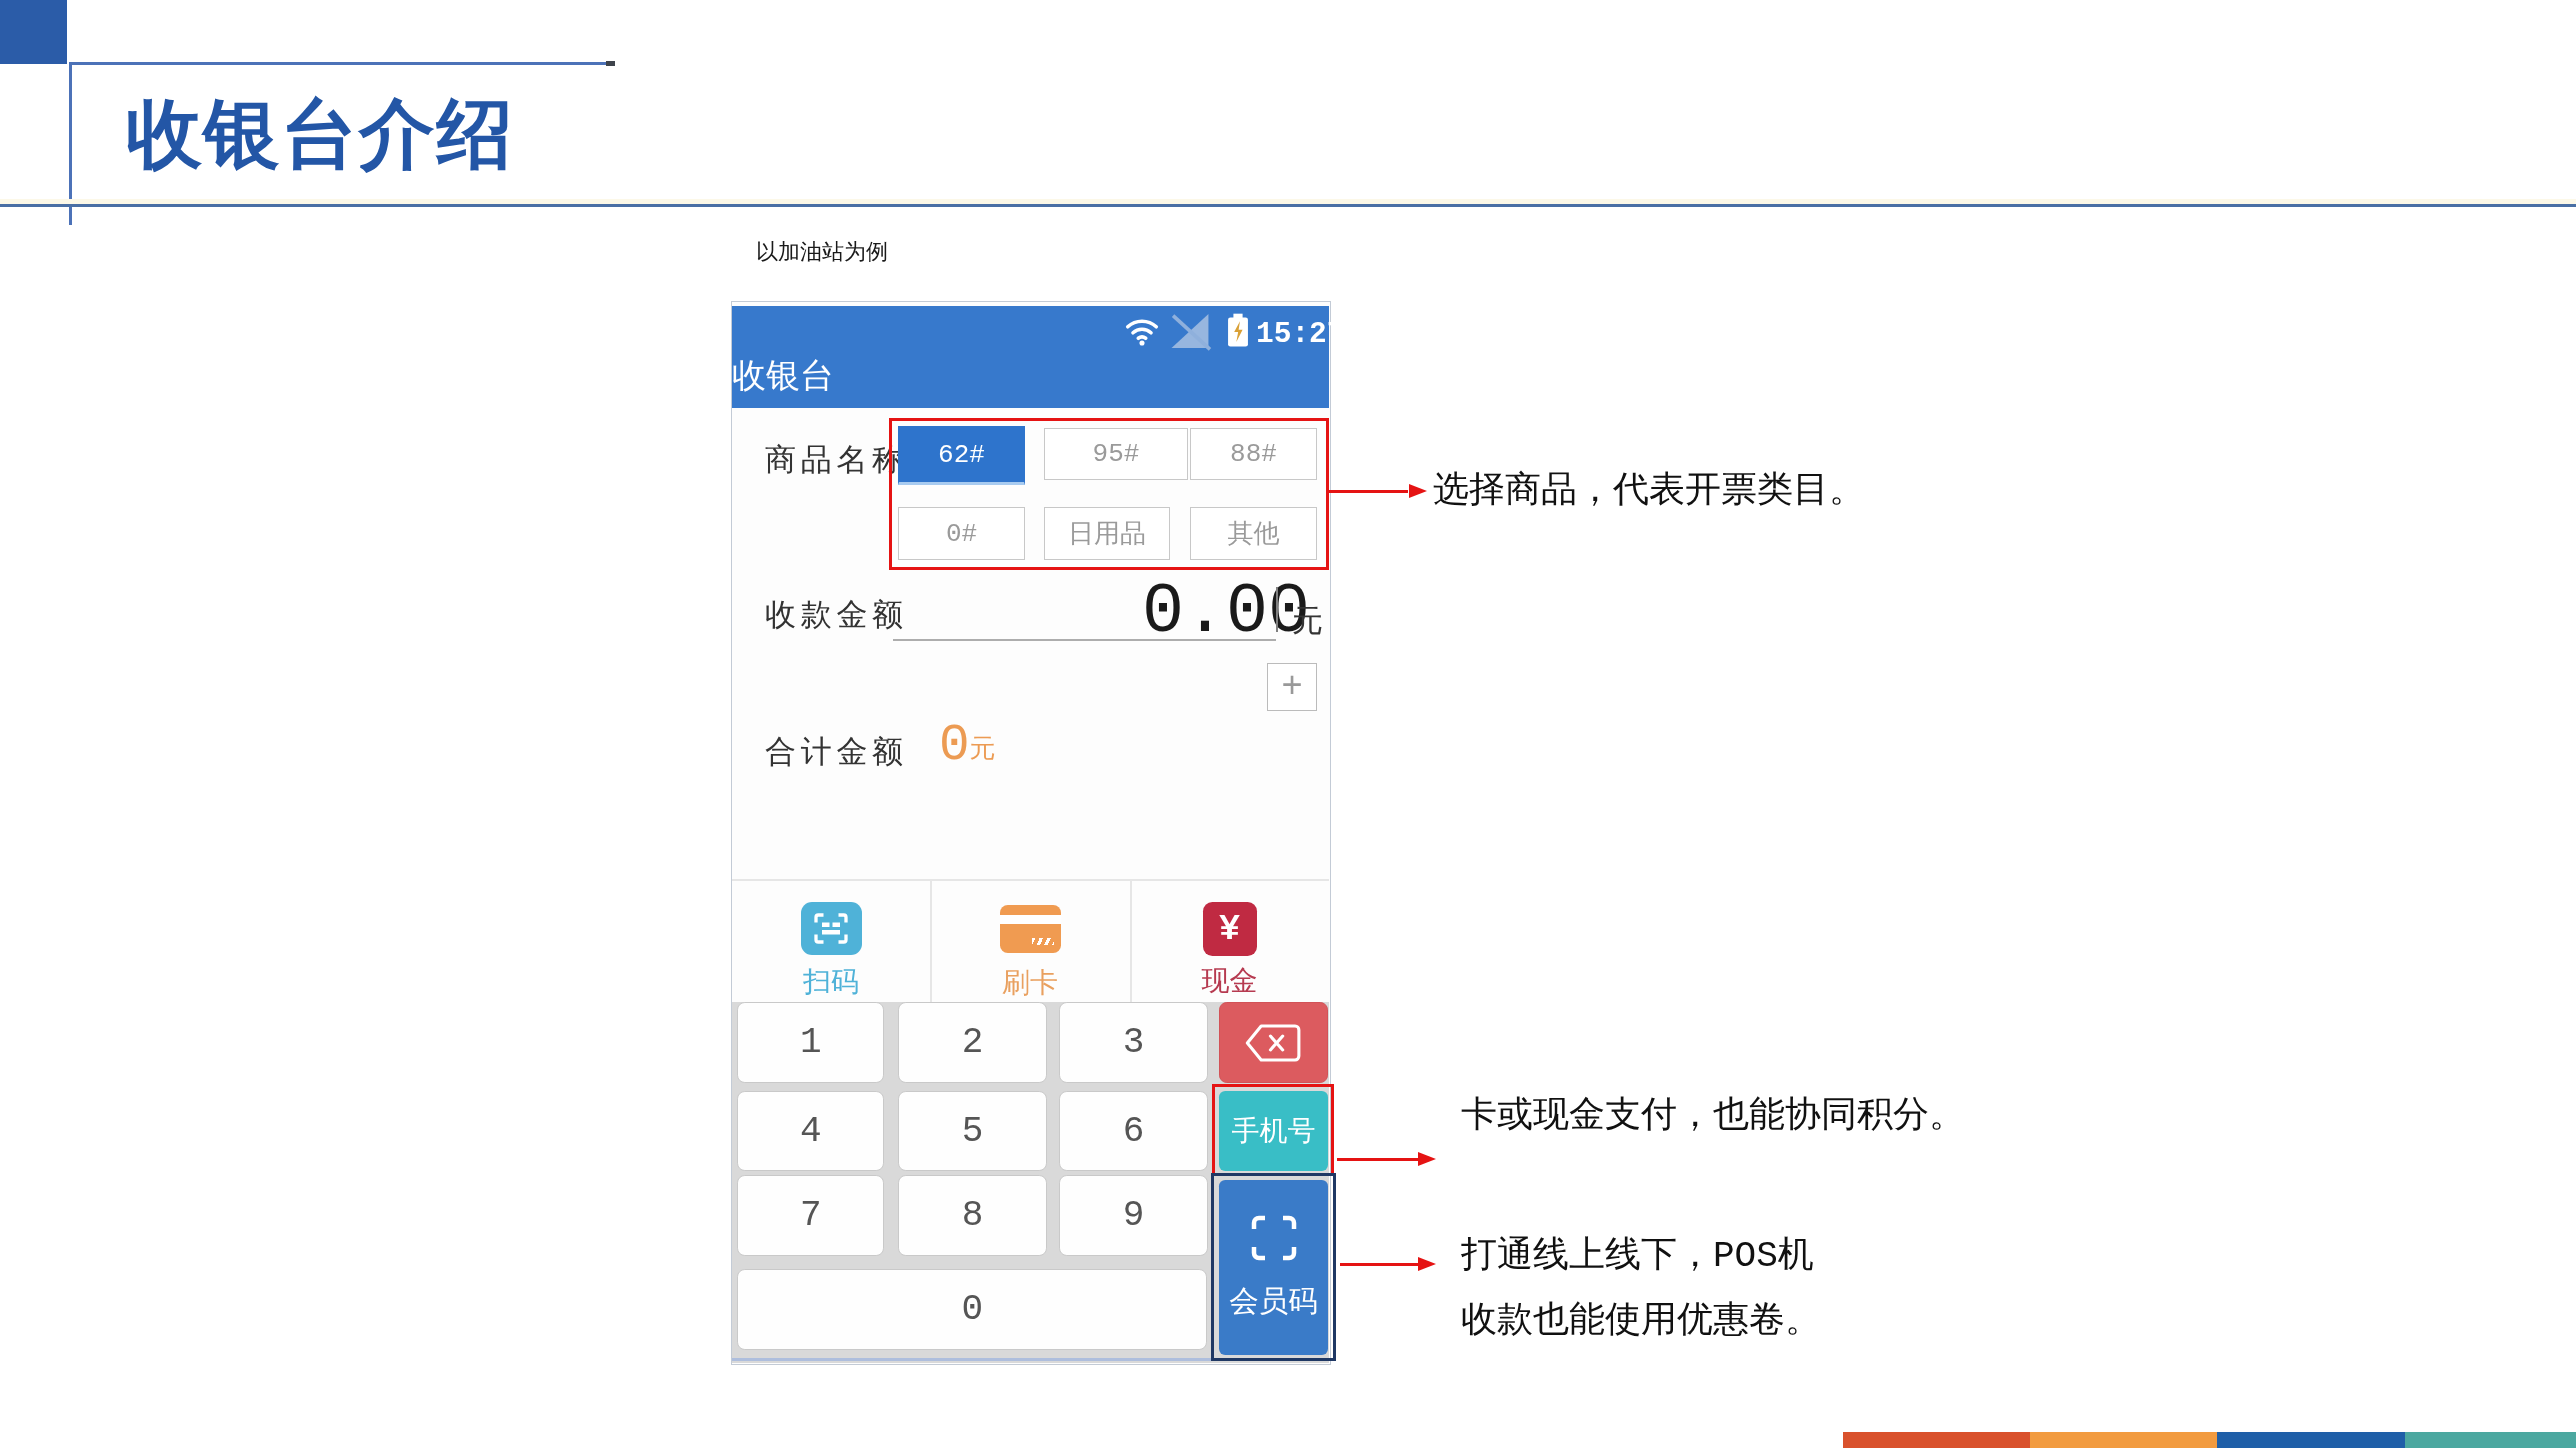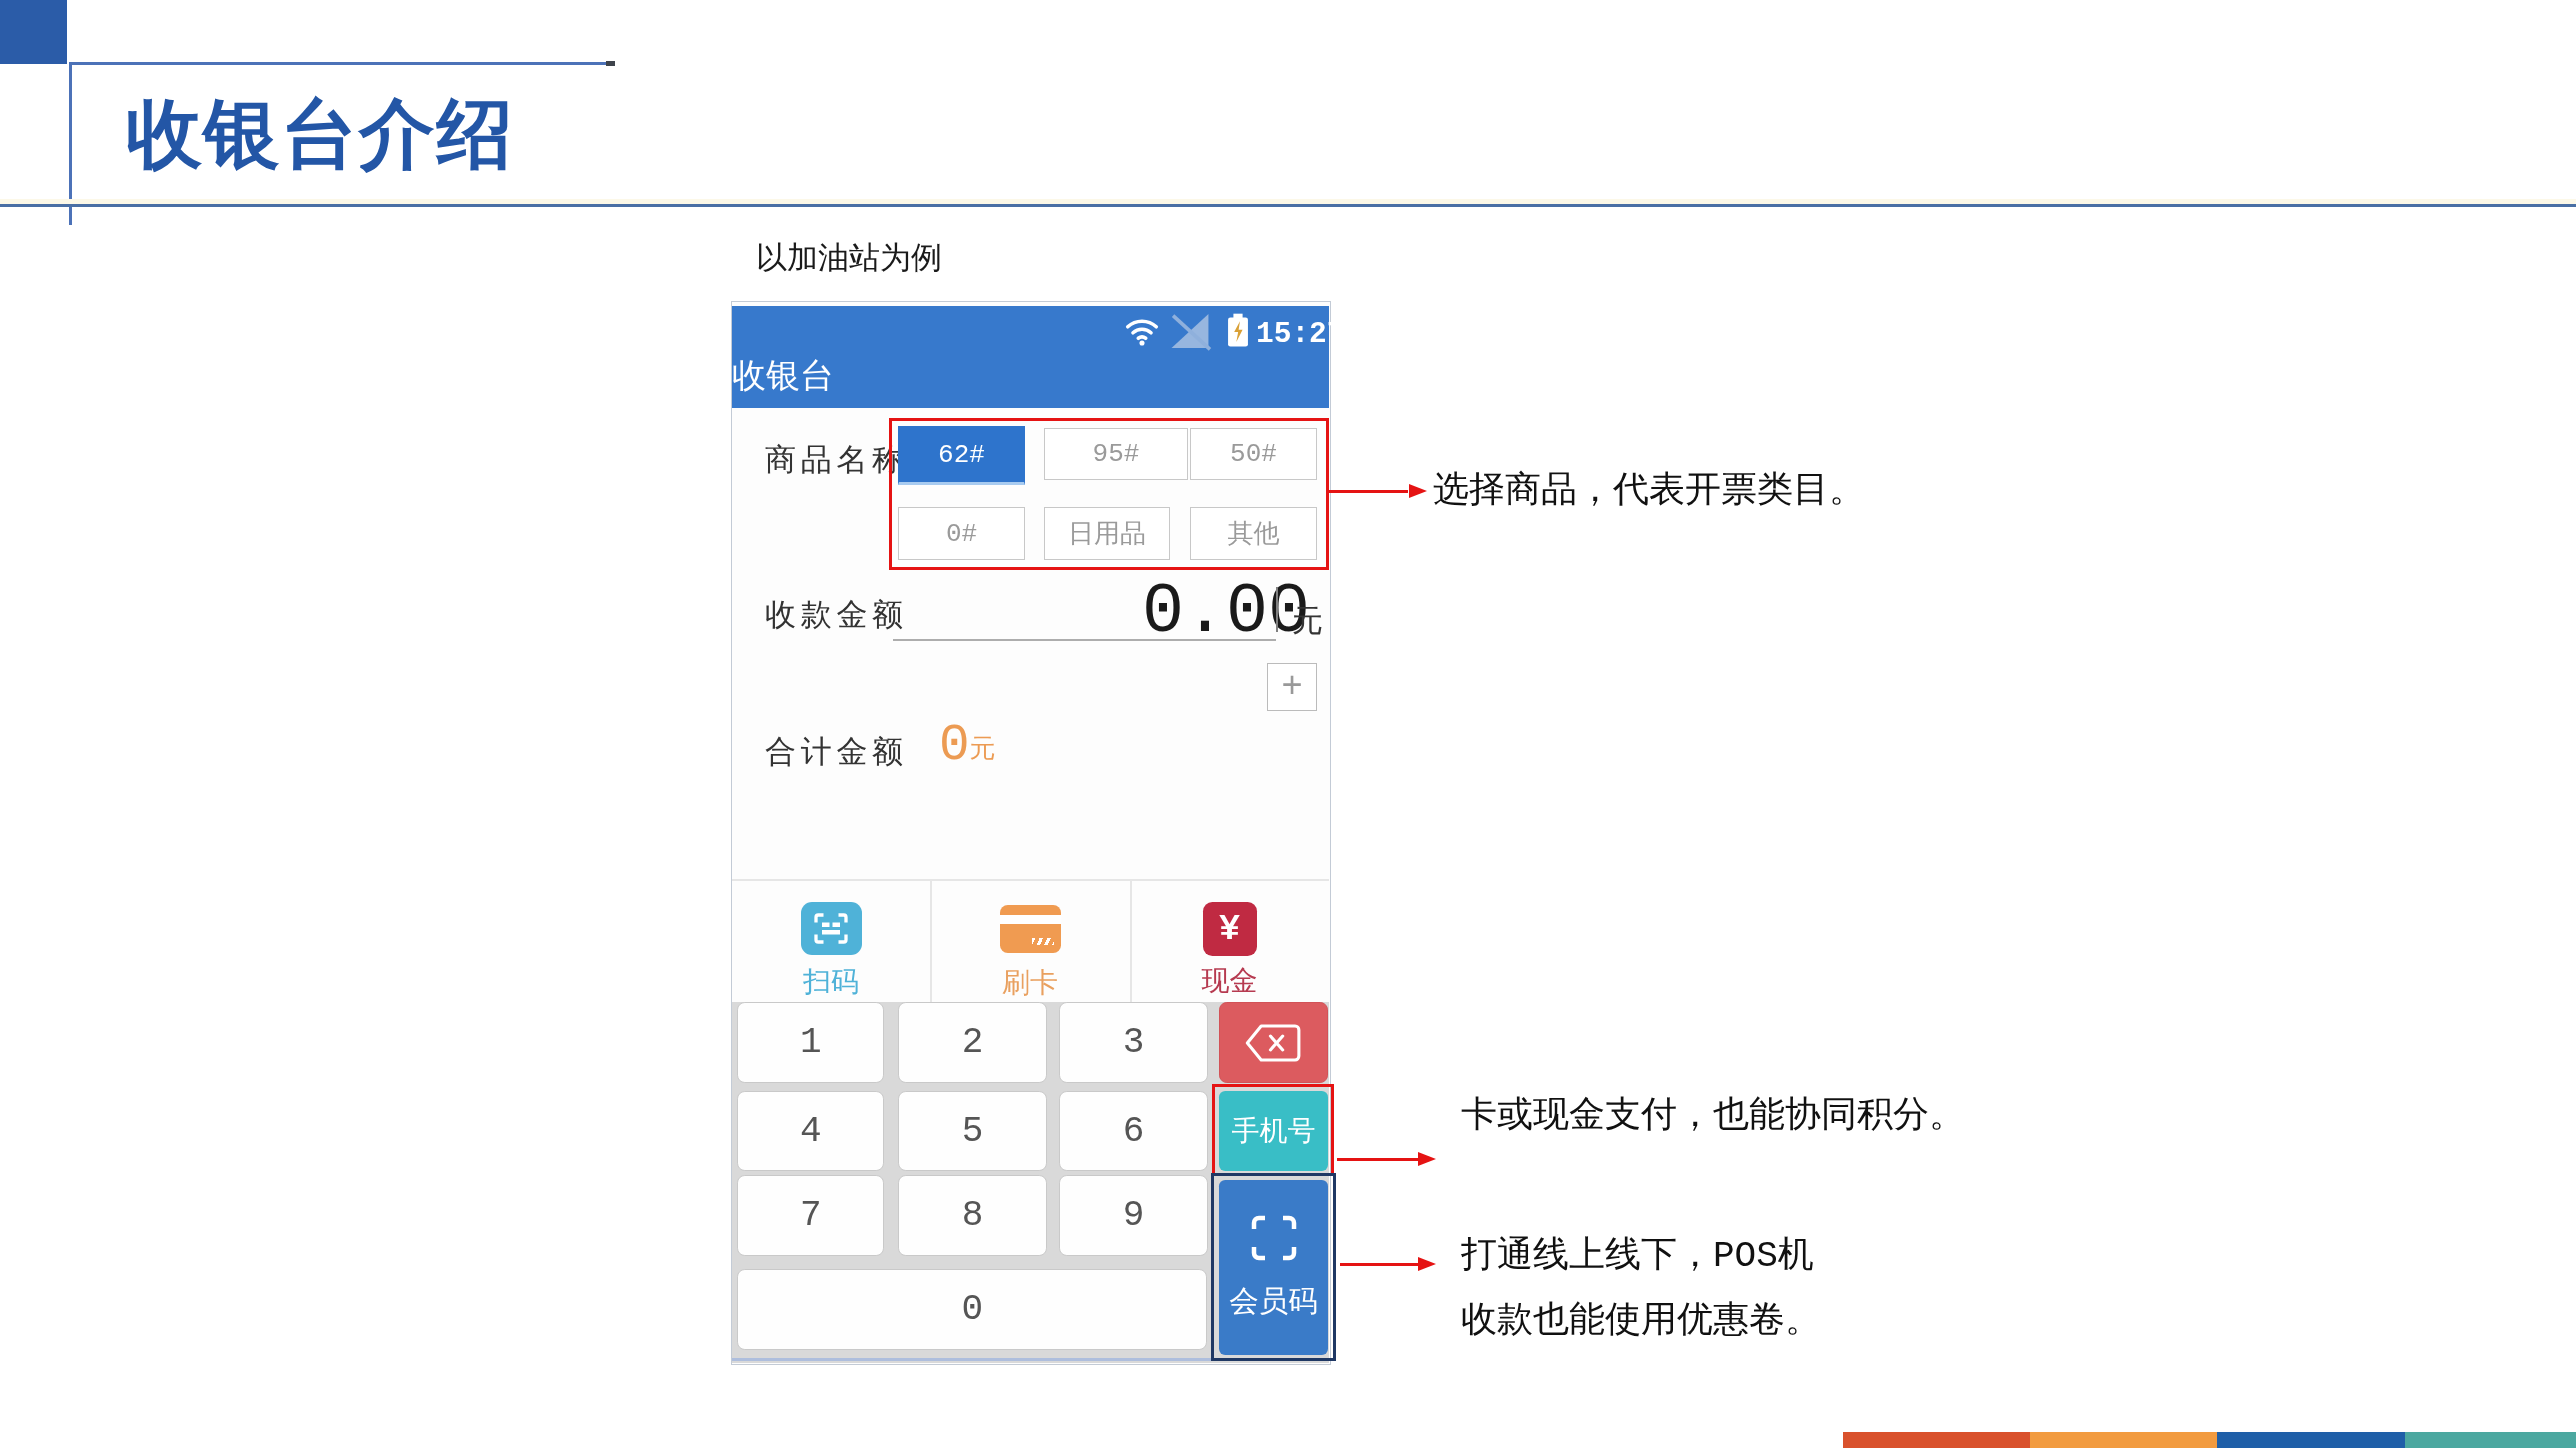--- a/index.html
+++ b/index.html
@@ -8,21 +8,21 @@
   .abs{position:absolute;}
 
   
   .corner-square{left:0;top:0;width:67px;height:64px;background:#2B5CA8;}
   .v-line{left:69px;top:62px;width:3.1px;height:163px;background:#4C72B8;}
   .h-line1{left:72px;top:62px;width:535px;height:3.1px;background:#4C72B8;}
   .h-line1-cap{left:606px;top:61px;width:8.5px;height:4.7px;background:#3F444C;}
   .page-title{left:126px;top:84px;font-size:76px;font-weight:bold;color:#2356A6;letter-spacing:1.6px;}
   .divider-cream{left:0;top:199px;width:2576px;height:4.7px;background:#FCF8E8;}
   .top-divider{left:0;top:204px;width:2576px;height:3.1px;background:#4A6FA5;}
-  .caption{left:756px;top:237px;font-size:31px;color:#1a1a1a;}
+  .caption{left:756px;top:237px;font-size:22px;color:#1a1a1a;}
 
   
   .phone{left:731px;top:301px;width:600px;height:1064px;background:#FDFDFD;
          border:1.6px solid #C3CBD6;box-sizing:border-box;}
   .phone .abs{position:absolute;}
   .phone-header{left:0;top:4px;width:597px;height:102px;background:#3779CC;}
   .status-time{left:524px;top:11px;font-size:29.5px;color:#fff;font-weight:bold;}
   .hdr-title{left:0;top:47px;width:597px;font-size:34px;color:#fff;}
 
   .field-label{font-size:31px;color:#333;letter-spacing:4.7px;}
@@ -113,21 +113,21 @@
         <path d="M9.8 6 L6 13 h2.6 L7.4 19.5 L11.5 11.5 H8.9 Z" fill="#D9A036"></path>
       </svg>
       <div class="abs status-time">15:27</div>
       <div class="abs hdr-title">收银台</div>
     </div>
 
     <div class="abs field-label" style="left:33px;top:137px">商品名称</div>
     <div class="abs product-box"></div>
     <div class="abs pbtn sel" style="left:166px;top:124px;width:127px;height:59px">62#</div>
     <div class="abs pbtn un" style="left:312px;top:126px;width:144px;height:52px">95#</div>
-    <div class="abs pbtn un" style="left:458px;top:126px;width:127px;height:52px">50#</div>
+    <div class="abs pbtn un" style="left:458px;top:126px;width:127px;height:52px">88#</div>
     <div class="abs pbtn un" style="left:166px;top:205px;width:127px;height:53px">0#</div>
     <div class="abs pbtn un" style="left:312px;top:205px;width:126px;height:53px">日用品</div>
     <div class="abs pbtn un" style="left:458px;top:205px;width:127px;height:53px">其他</div>
 
     <div class="abs field-label" style="left:33px;top:292px">收款金额</div>
     <div class="abs amount-value">0.00</div>
     <div class="abs amount-cursor"></div>
     <div class="abs amount-unit">元</div>
     <div class="abs amount-underline"></div>
     <div class="abs add-box">+</div>

